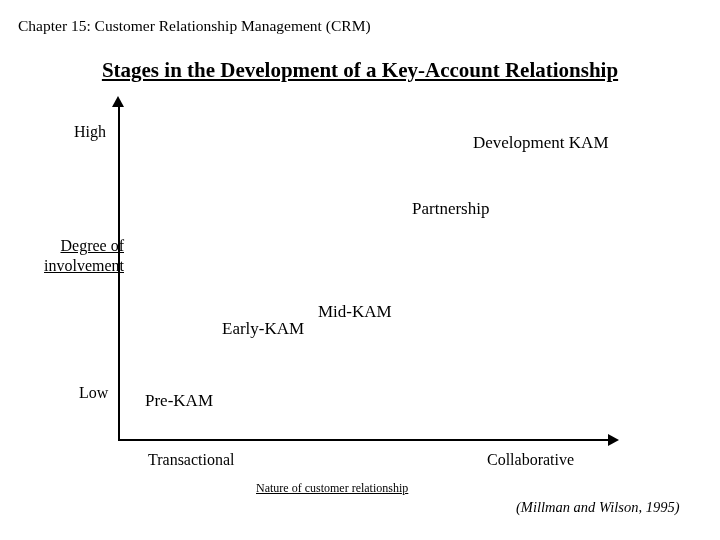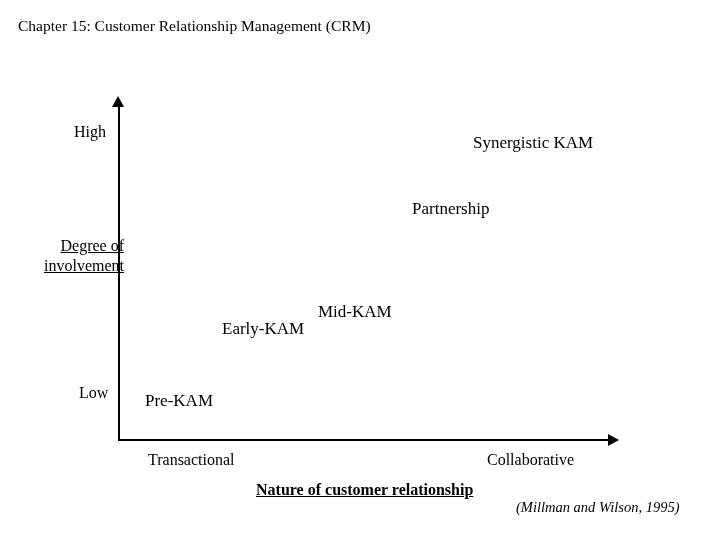--- a/index.html
+++ b/index.html
@@ -108,23 +108,22 @@
     font-size: 16px;
   }
   .axis-label-collaborative {
     left: 487px;
     top: 451px;
     font-size: 16px;
   }
   .axis-label-nature {
     left: 256px;
     top: 481px;
-    font-size: 16px;
+    font-size: 12px;
     text-decoration: underline;
-    font-weight: bold;
   }
   .stage {
     font-size: 17px;
   }
   .stage-synergistic { left: 473px; top: 133px; }
   .stage-partnership { left: 412px; top: 199px; }
   .stage-mid        { left: 318px; top: 259px; margin-top: 43px; }
   .stage-early      { left: 222px; top: 319px; text-align: right; }
   .stage-pre        { left: 145px; top: 391px; }
   .source {
@@ -137,35 +136,36 @@
     white-space: nowrap;
   }
 </style>
 </head>
 <body>
 
 <div class="slide">
 
   <div class="chapter-title">Chapter 15: Customer Relationship Management (CRM)</div>
 
+  <div class="slide-title">Stages in the Development of a Key-Account Relationship</div>
 
   <div class="axis-v-head"></div>
   <div class="axis-v"></div>
   <div class="axis-h"></div>
   <div class="axis-h-head"></div>
 
   <div class="lbl axis-label-high">High</div>
   <div class="lbl axis-label-low">Low</div>
   <div class="lbl axis-label-degree">Degree of involvement</div>
 
   <div class="lbl axis-label-transactional">Transactional</div>
   <div class="lbl axis-label-collaborative">Collaborative</div>
   <div class="lbl axis-label-nature">Nature of customer relationship</div>
 
-  <div class="lbl stage stage-synergistic">Synergistic KAM</div>
+  <div class="lbl stage stage-synergistic">Development KAM</div>
   <div class="lbl stage stage-partnership">Partnership</div>
   <div class="lbl stage stage-mid">Mid-KAM</div>
   <div class="lbl stage stage-early">Early-KAM</div>
   <div class="lbl stage stage-pre">Pre-KAM</div>
 
   <div class="source">(Millman and Wilson, 1995)</div>
 
 </div>
 
 </body></html>

